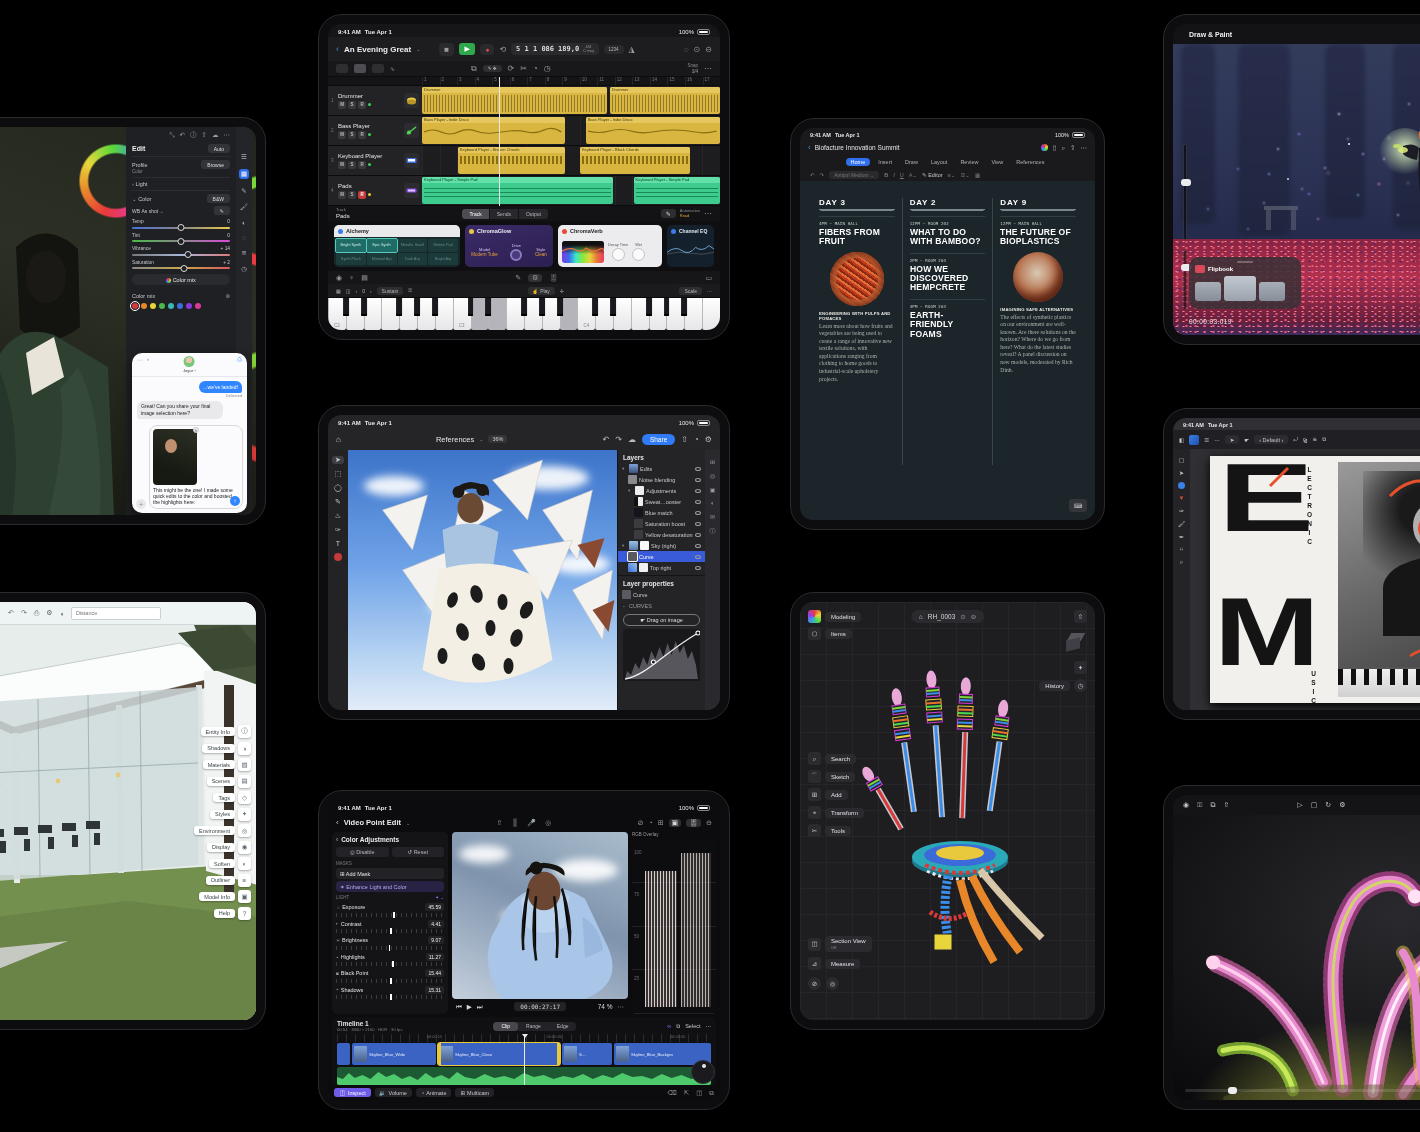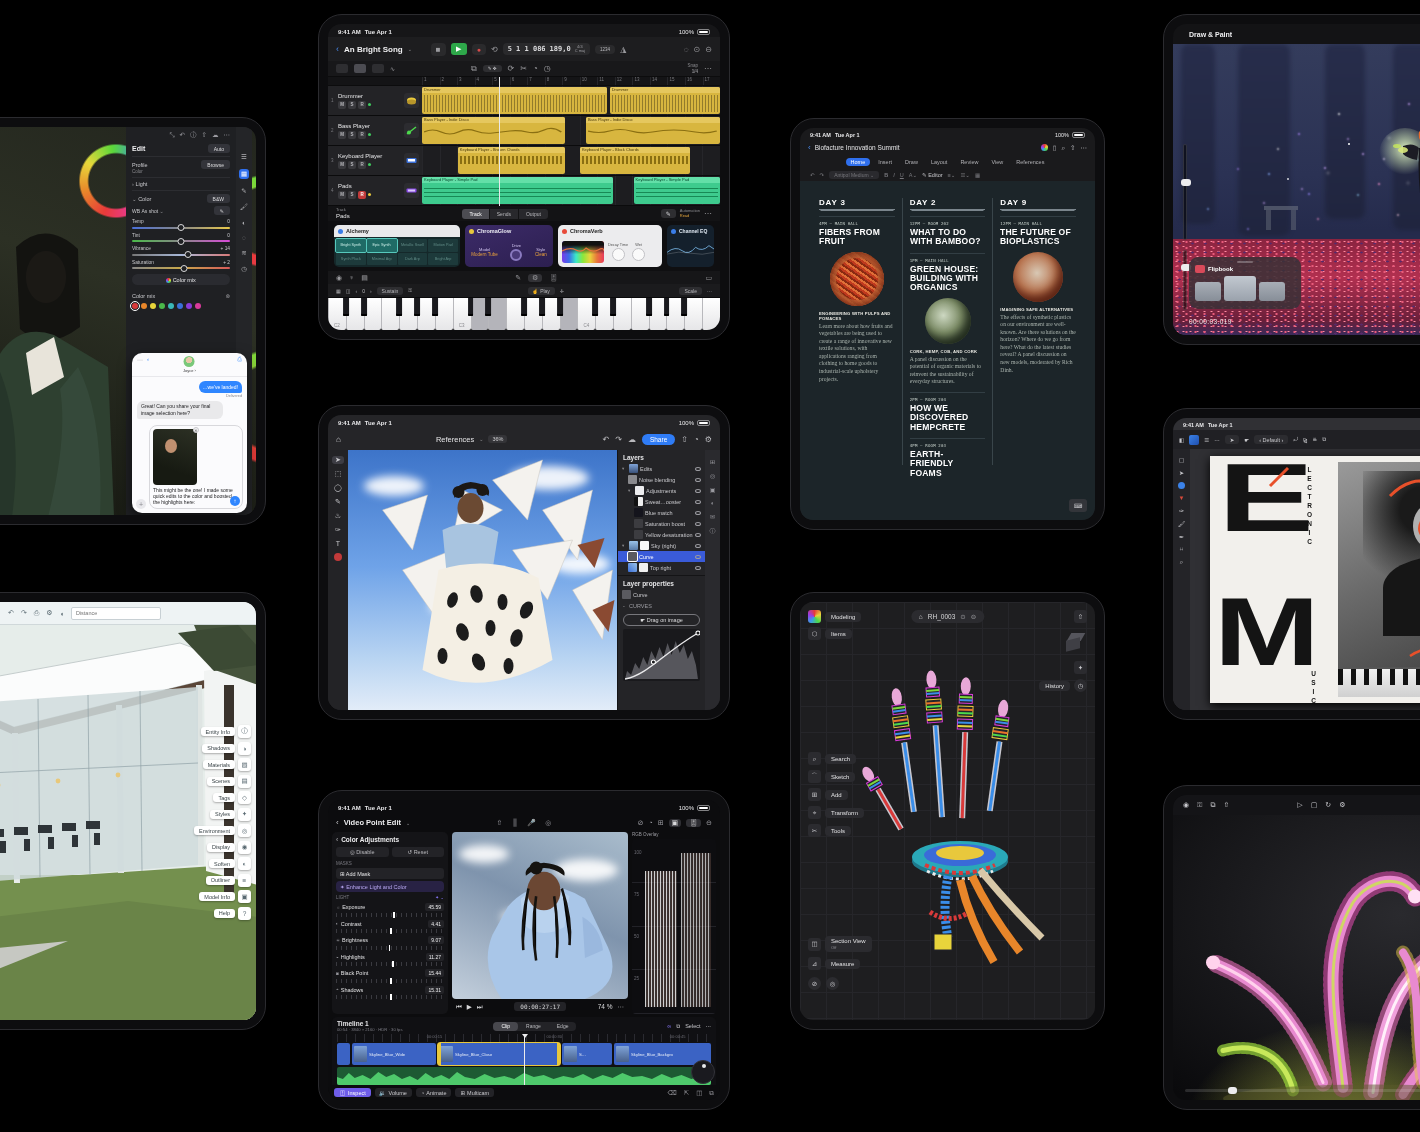--- a/index.html
+++ b/index.html
@@ -453,21 +453,21 @@
           <span>9:41 AM</span>
           <span>Tue Apr 1</span>
         </span>
   <span class="r">
           <span>100%</span>
           <span class="batt"></span>
         </span>
       </div>
   <div class="lg-tb1">
     <span style="color:#4a8df2;font-size:9px">‹</span>
-    <span class="lg-title">An Bright Song</span>
+    <span class="lg-title">An Evening Great</span>
         <span class="gl" style="font-size:5px">⌄</span>
     <span style="margin-left:14px" class="lg-chip">
           <span class="lg-ic">■</span>
         </span>
     <span class="lg-play">▶</span>
     <span class="lg-chip">
           <span style="color:#d84a4a;font-size:7px">●</span>
         </span>
     <span class="lg-ic">⟲</span>
     <span class="lg-chip">
@@ -1204,27 +1204,20 @@
           <div class="scirc c-fiber"></div>
           <div class="stag">ENGINEERING WITH PULPS AND POMACES</div>
           <div class="sbody">Learn more about how fruits and vegetables are being used to create a range of innovative new textile solutions, with applications ranging from clothing to home goods to industrial-scale upholstery projects.</div>
         </div>
       </div>
       <div class="wd-col">
         <div class="wd-day">DAY 2</div>
         <div class="sess">
           <div class="stime">12PM — ROOM 202</div>
           <div class="stitle">WHAT TO DO WITH BAMBOO?</div>
-        </div>
-        <div class="sess">
-          <div class="stime">1PM — MAIN HALL</div>
-          <div class="stitle">GREEN HOUSE: BUILDING WITH ORGANICS</div>
-          <div class="scirc c-moss"></div>
-          <div class="stag">CORK, HEMP, COB, AND CORK</div>
-          <div class="sbody">A panel discussion on the potential of organic materials to reinvent the sustainability of everyday structures.</div>
         </div>
         <div class="sess">
           <div class="stime">2PM — ROOM 204</div>
           <div class="stitle">HOW WE DISCOVERED HEMPCRETE</div>
         </div>
         <div class="sess">
           <div class="stime">4PM — ROOM 203</div>
           <div class="stitle">EARTH-FRIENDLY FOAMS</div>
         </div>
       </div>

